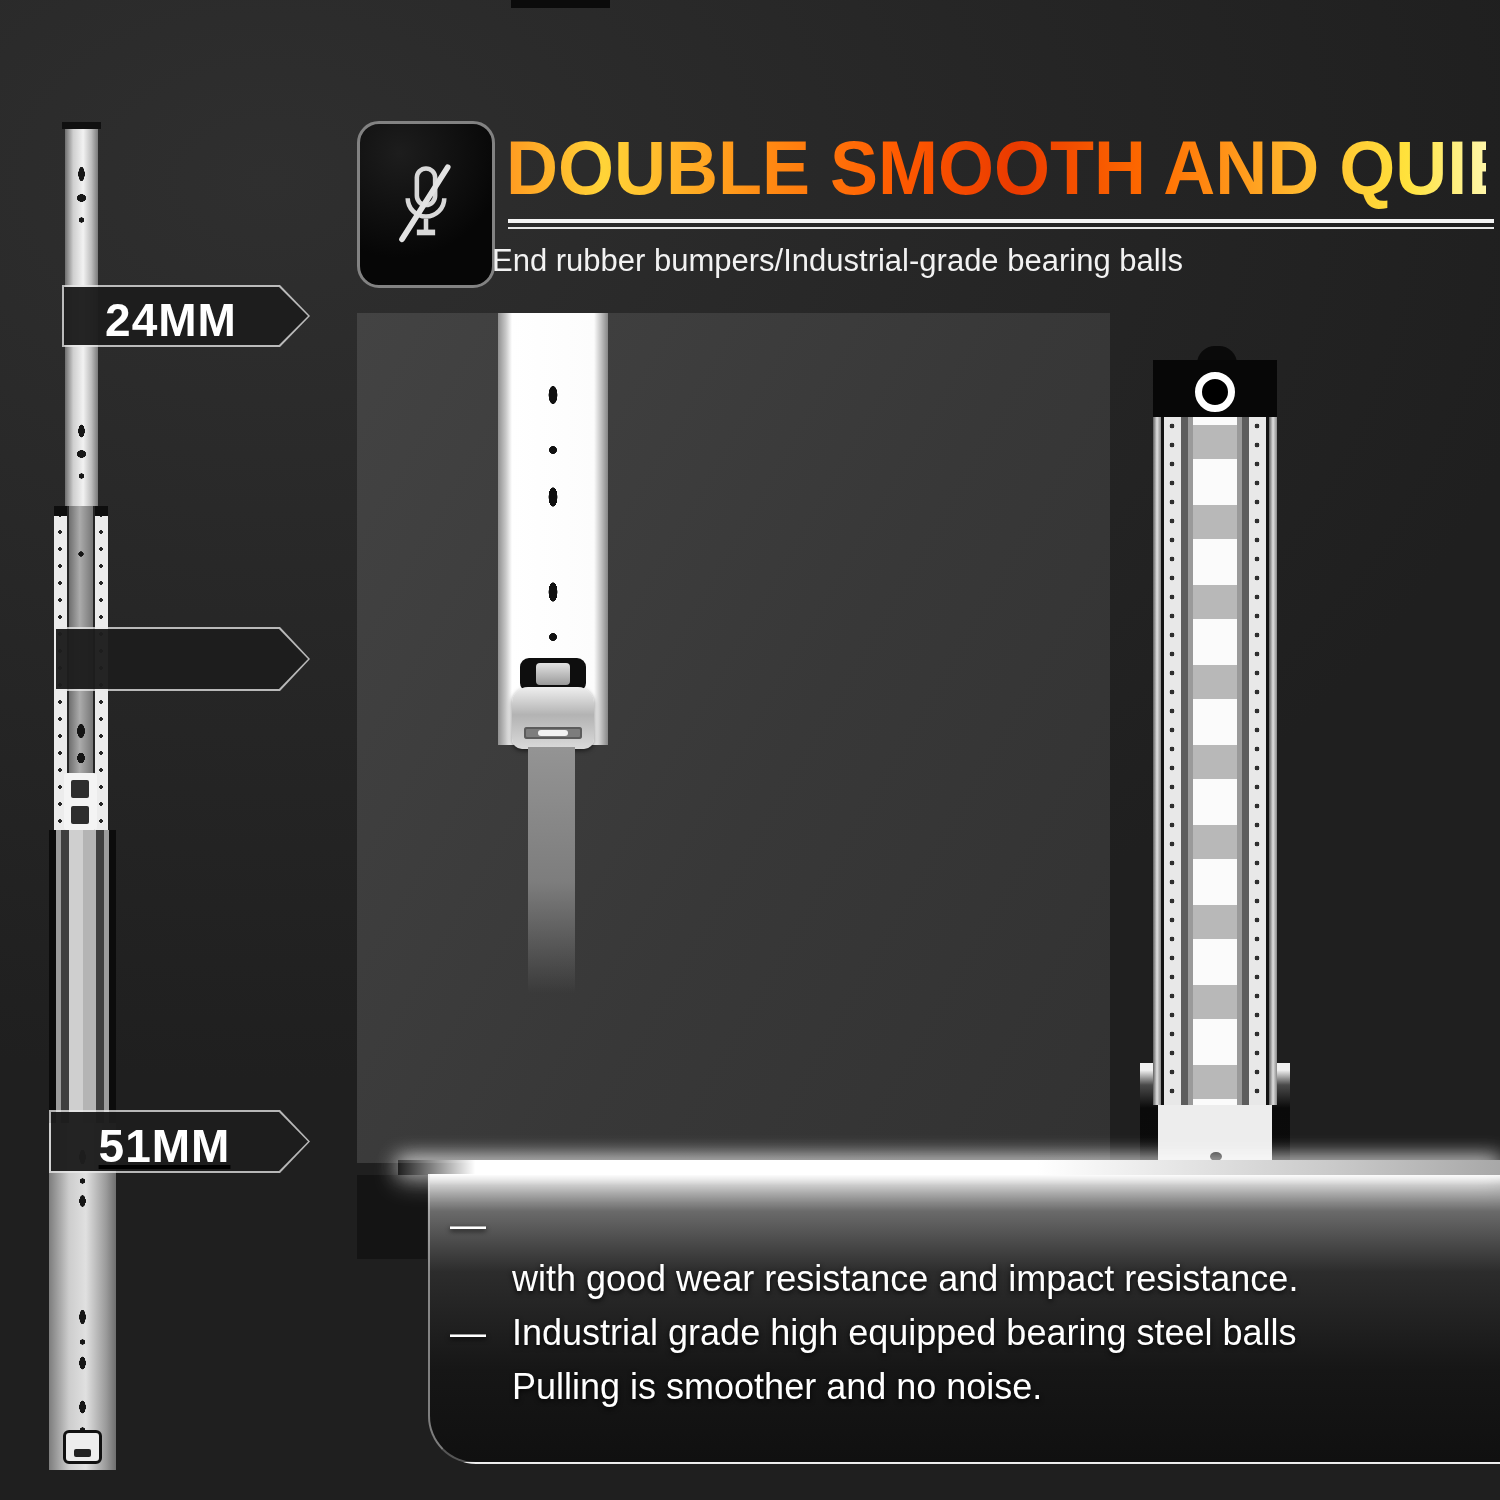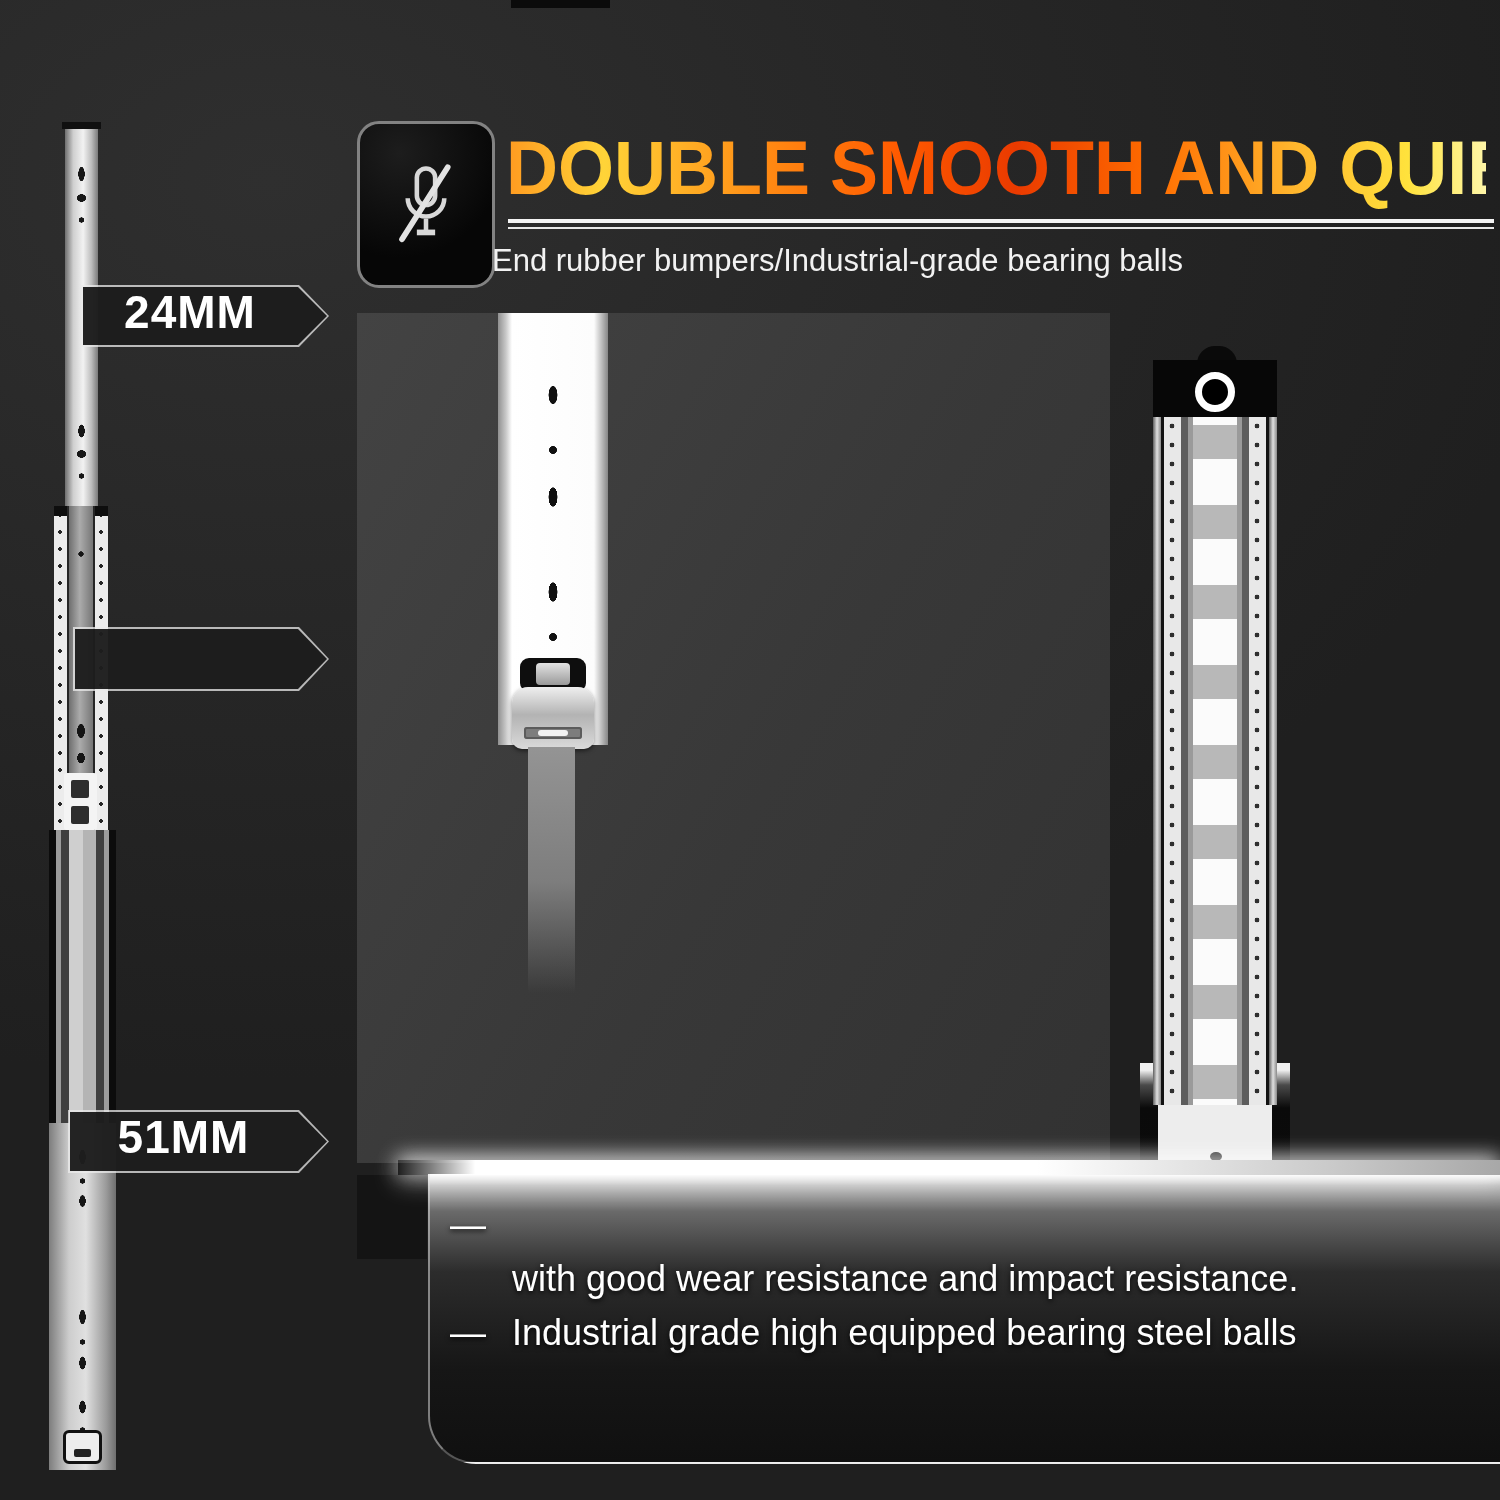--- a/index.html
+++ b/index.html
@@ -76,32 +76,32 @@
       radial-gradient(ellipse 5px 11px at 50% 194px, #161616 62%, transparent 66%),
       radial-gradient(circle 4px       at 50% 219px, #161616 62%, transparent 70%),
       radial-gradient(ellipse 5px 10px at 50% 240px, #161616 62%, transparent 66%),
       radial-gradient(ellipse 5px 10px at 50% 284px, #161616 62%, transparent 66%),
       radial-gradient(circle 4px       at 50% 307px, #161616 62%, transparent 70%),
       linear-gradient(90deg,#7d7d7d 0%,#cdcdcd 30%,#e0e0e0 55%,#9b9b9b 85%,#6f6f6f 100%);}
   .t3-bracket{position:absolute;left:14px;top:600px;width:39px;height:34px;background:#ededed;border:3px solid #111;border-radius:6px;box-sizing:border-box;}
   .t3-bracket::after{content:"";position:absolute;left:8px;bottom:4px;width:17px;height:8px;background:#222;border-radius:2px;}
 
   
-  .badge{display:flex;align-items:flex-start;margin-left:19px;}
+  .badge{display:flex;align-items:flex-end;}
   .badge-shape{position:absolute;inset:0;
     clip-path:polygon(0 0, calc(100% - 30px) 0, 100% 50%, calc(100% - 30px) 100%, 0 100%);
     background:rgba(235,235,235,.75);}
   .badge-shape::after{content:"";position:absolute;inset:2px;
     clip-path:polygon(0 0, calc(100% - 29px) 0, 100% 50%, calc(100% - 29px) 100%, 0 100%);
     background:rgba(6,6,6,.87);}
   .badge-label{position:relative;z-index:2;width:calc(100% - 30px);text-align:center;
     color:#fff;font-size:46px;font-weight:800;letter-spacing:1px;}
   .badge24{left:62px;top:285px;width:248px;height:62px;}
   .badge39{left:54px;top:627px;width:256px;height:64px;}
-  .badge51{left:49px;top:1110px;width:261px;height:63px;}
+  .badge51{left:49px;top:1110px;width:261px;height:63px;text-decoration:underline;}
 
   
   .photo-main{left:357px;top:313px;width:753px;height:850px;
     background:linear-gradient(120deg,#434343 0%,#383838 55%,#323232 100%);}
   .front-rail{position:absolute;left:141px;top:0;width:110px;height:432px;
     background:
       radial-gradient(ellipse 7px 14px at 50% 82px,  #101010 62%, transparent 66%),
       radial-gradient(circle 6px       at 50% 137px, #101010 62%, transparent 70%),
       radial-gradient(ellipse 7px 15px at 50% 184px, #101010 62%, transparent 66%),
       radial-gradient(ellipse 7px 15px at 50% 279px, #101010 62%, transparent 66%),
@@ -246,16 +246,17 @@
     <div class="note-row">
       <span class="note-dash"></span>
       <span>with good wear resistance and impact resistance.</span>
     </div>
     <div class="note-row">
       <span class="note-dash">—</span>
       <span>Industrial grade high equipped bearing steel balls</span>
     </div>
     <div class="note-row">
       <span class="note-dash"></span>
+      <span>Pulling is smoother and no noise.</span>
     </div>
   </div>
 
 </div>
 
 </body></html>

